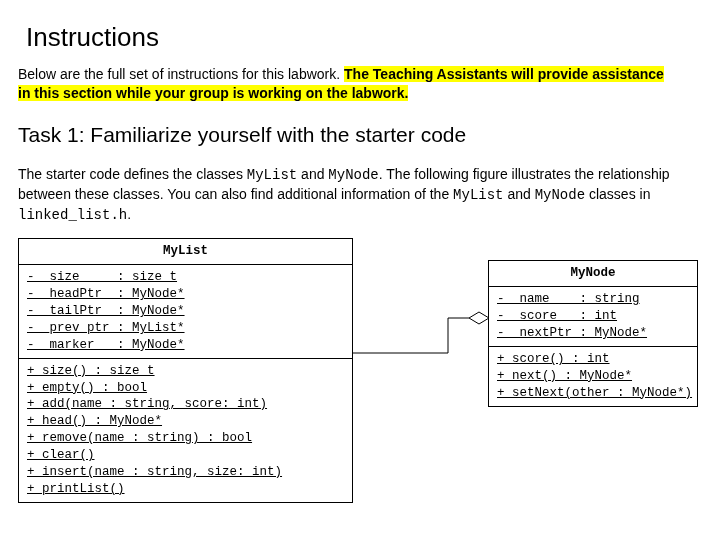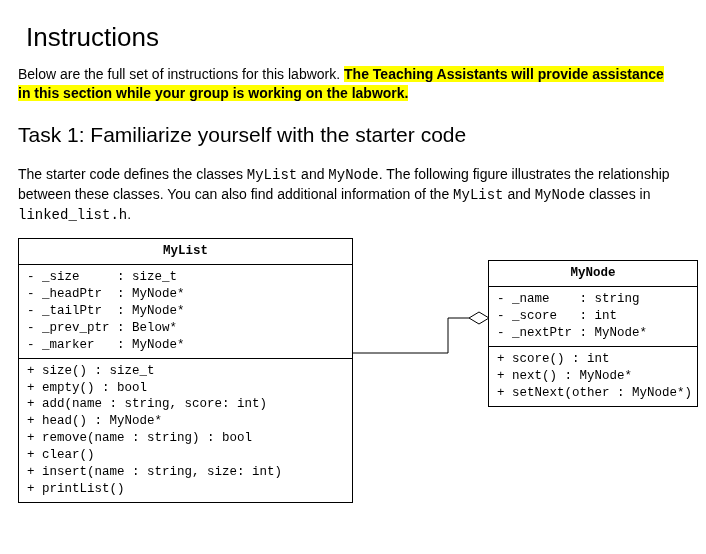--- a/index.html
+++ b/index.html
@@ -42,21 +42,21 @@
     text-align: center;
     font-weight: bold;
     padding: 4px 0;
     border-bottom: 1px solid #000;
   }
   .uml-section {
     padding: 4px 8px;
     border-bottom: 1px solid #000;
   }
   .uml-section:last-child { border-bottom: none; }
-  .uml-row { white-space: pre; }
+  .uml-row { white-space: pre; text-decoration: underline; }
   
   #box-mylist { left: 0; top: 0; width: 335px; }
   
   #box-mynode { left: 470px; top: 22px; width: 210px; }
   
   svg.conn {
     position: absolute;
     left: 335px;
     top: 0;
     width: 135px;
@@ -80,21 +80,21 @@
 </p>
 
 <div class="diagram-wrap">
 
   <div id="box-mylist" class="uml-box">
     <div class="uml-title">MyList</div>
     <div class="uml-section">
       <div class="uml-row">- _size     : size_t</div>
       <div class="uml-row">- _headPtr  : MyNode*</div>
       <div class="uml-row">- _tailPtr  : MyNode*</div>
-      <div class="uml-row">- _prev_ptr : Below*</div>
+      <div class="uml-row">- _prev_ptr : MyList*</div>
       <div class="uml-row">- _marker   : MyNode*</div>
     </div>
     <div class="uml-section">
       <div class="uml-row">+ size() : size_t</div>
       <div class="uml-row">+ empty() : bool</div>
       <div class="uml-row">+ add(name : string, score: int)</div>
       <div class="uml-row">+ head() : MyNode*</div>
       <div class="uml-row">+ remove(name : string) : bool</div>
       <div class="uml-row">+ clear()</div>
       <div class="uml-row">+ insert(name : string, size: int)</div>

